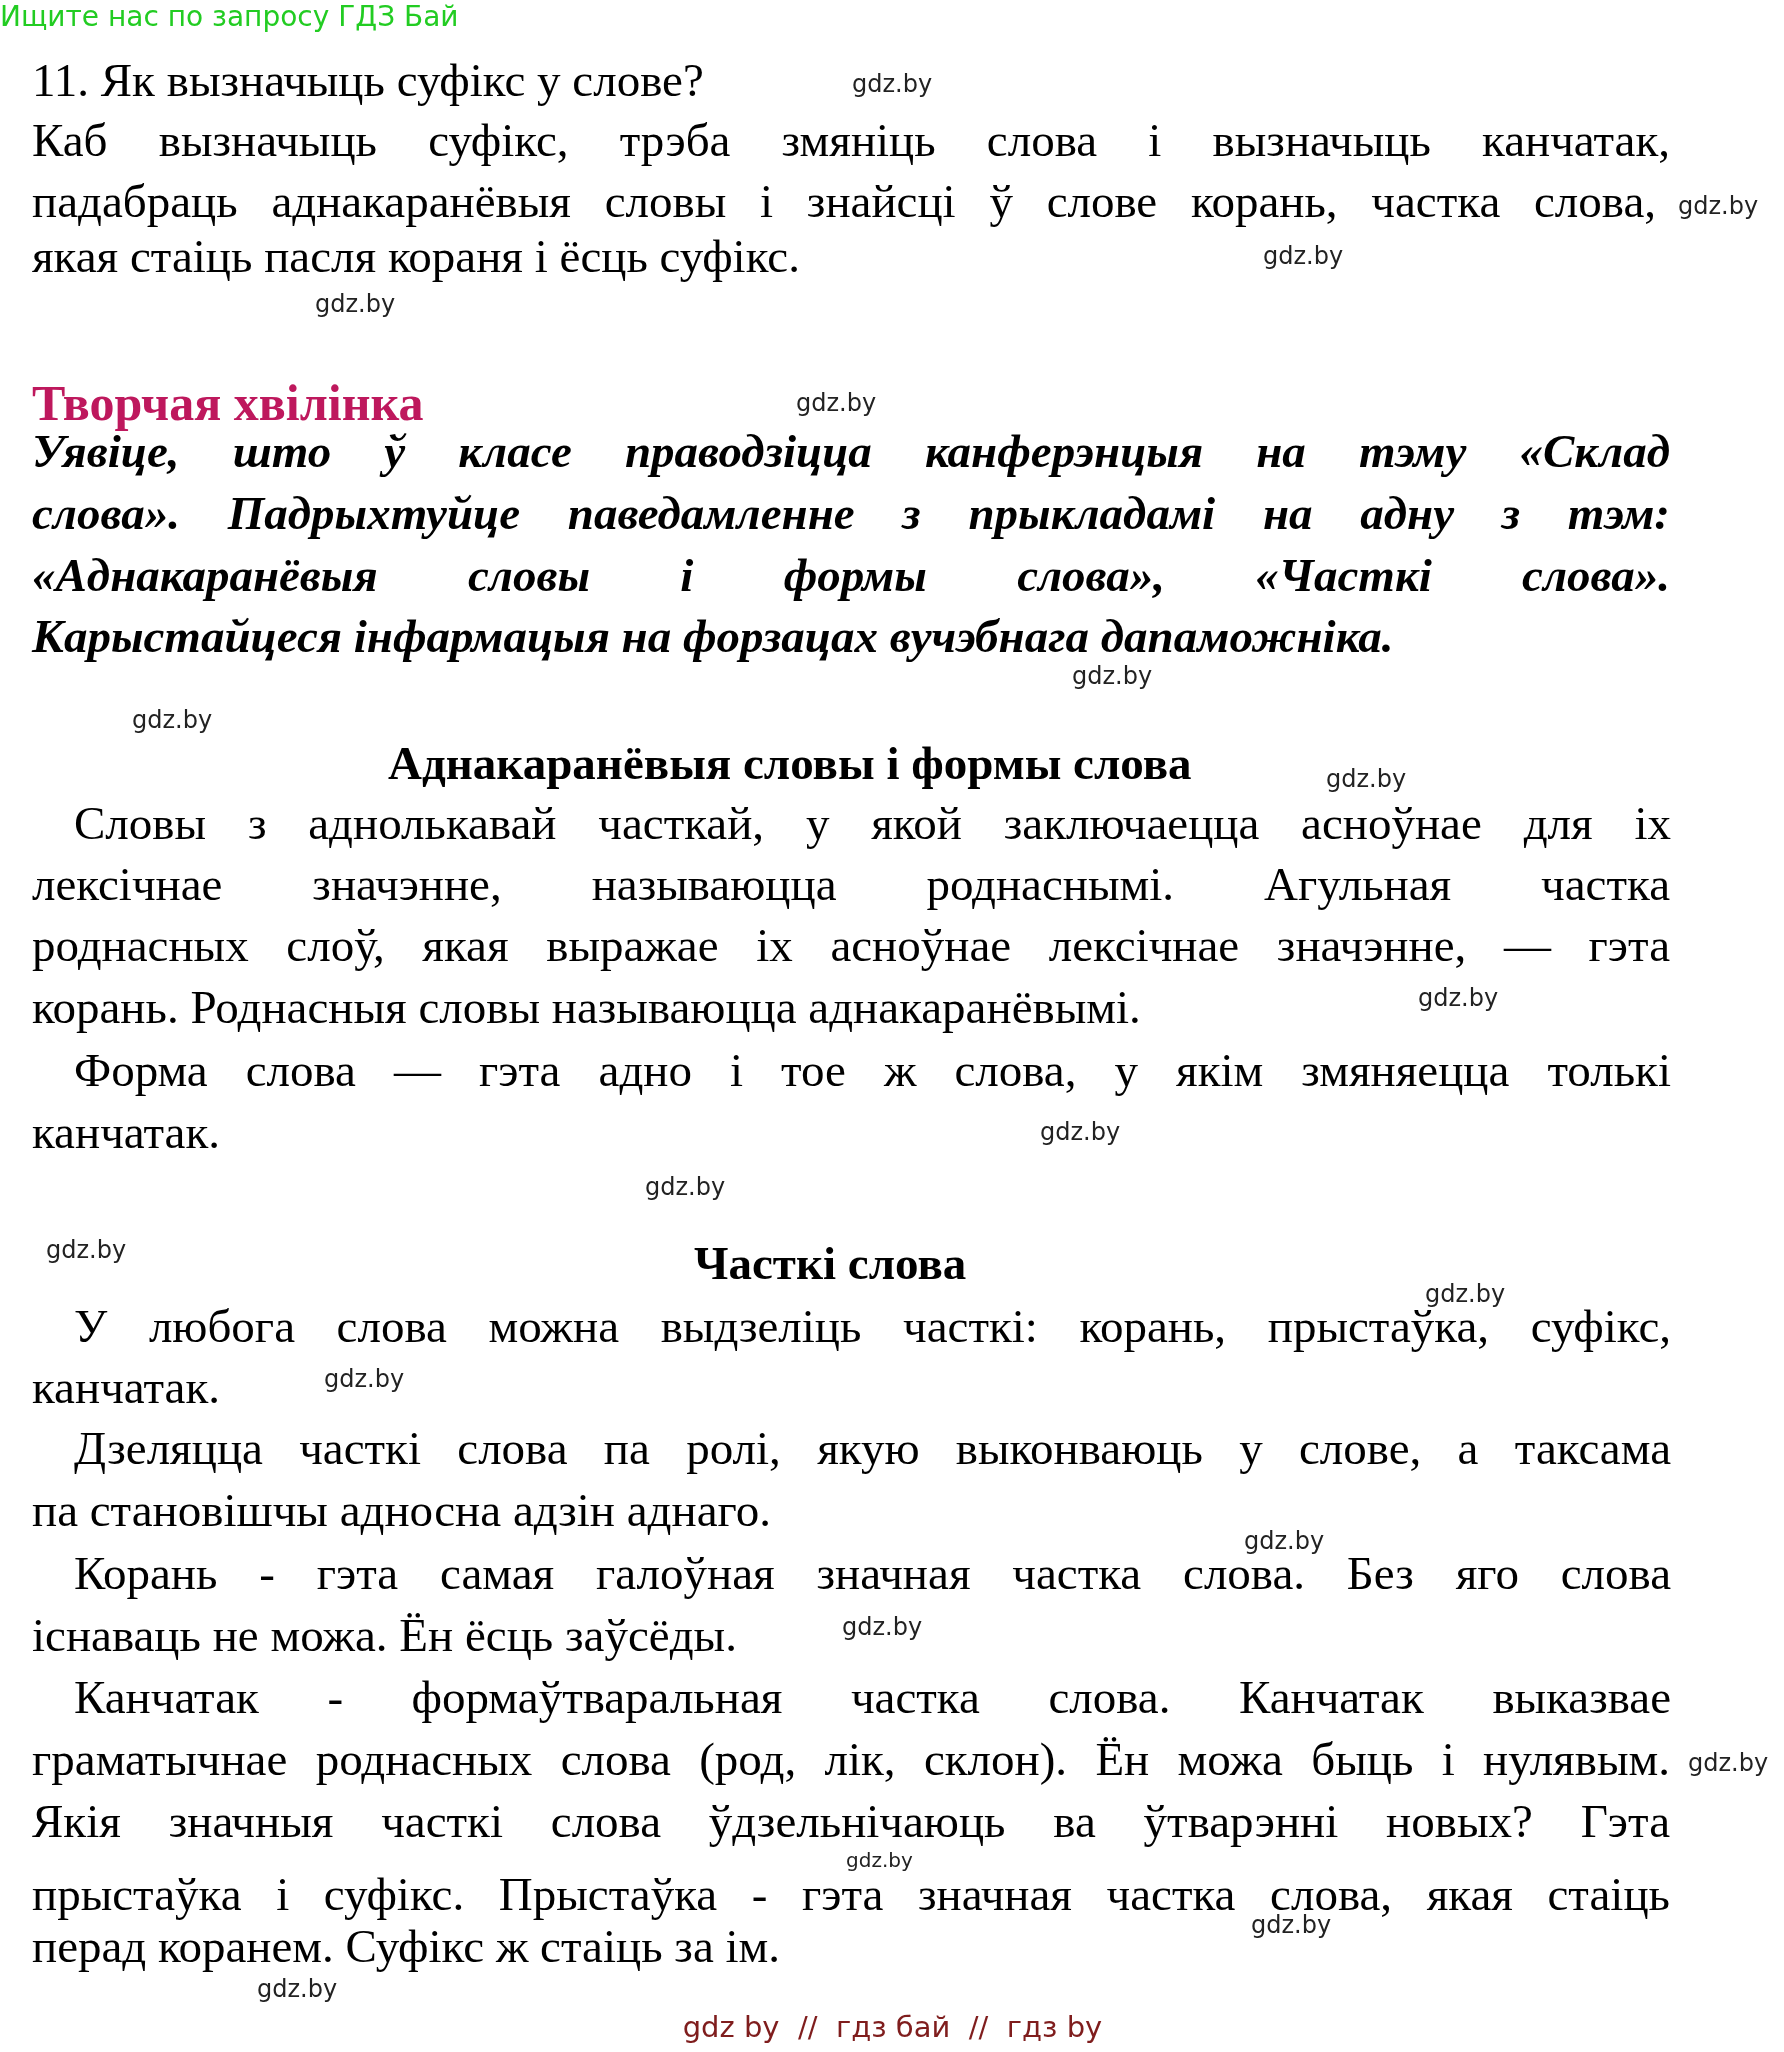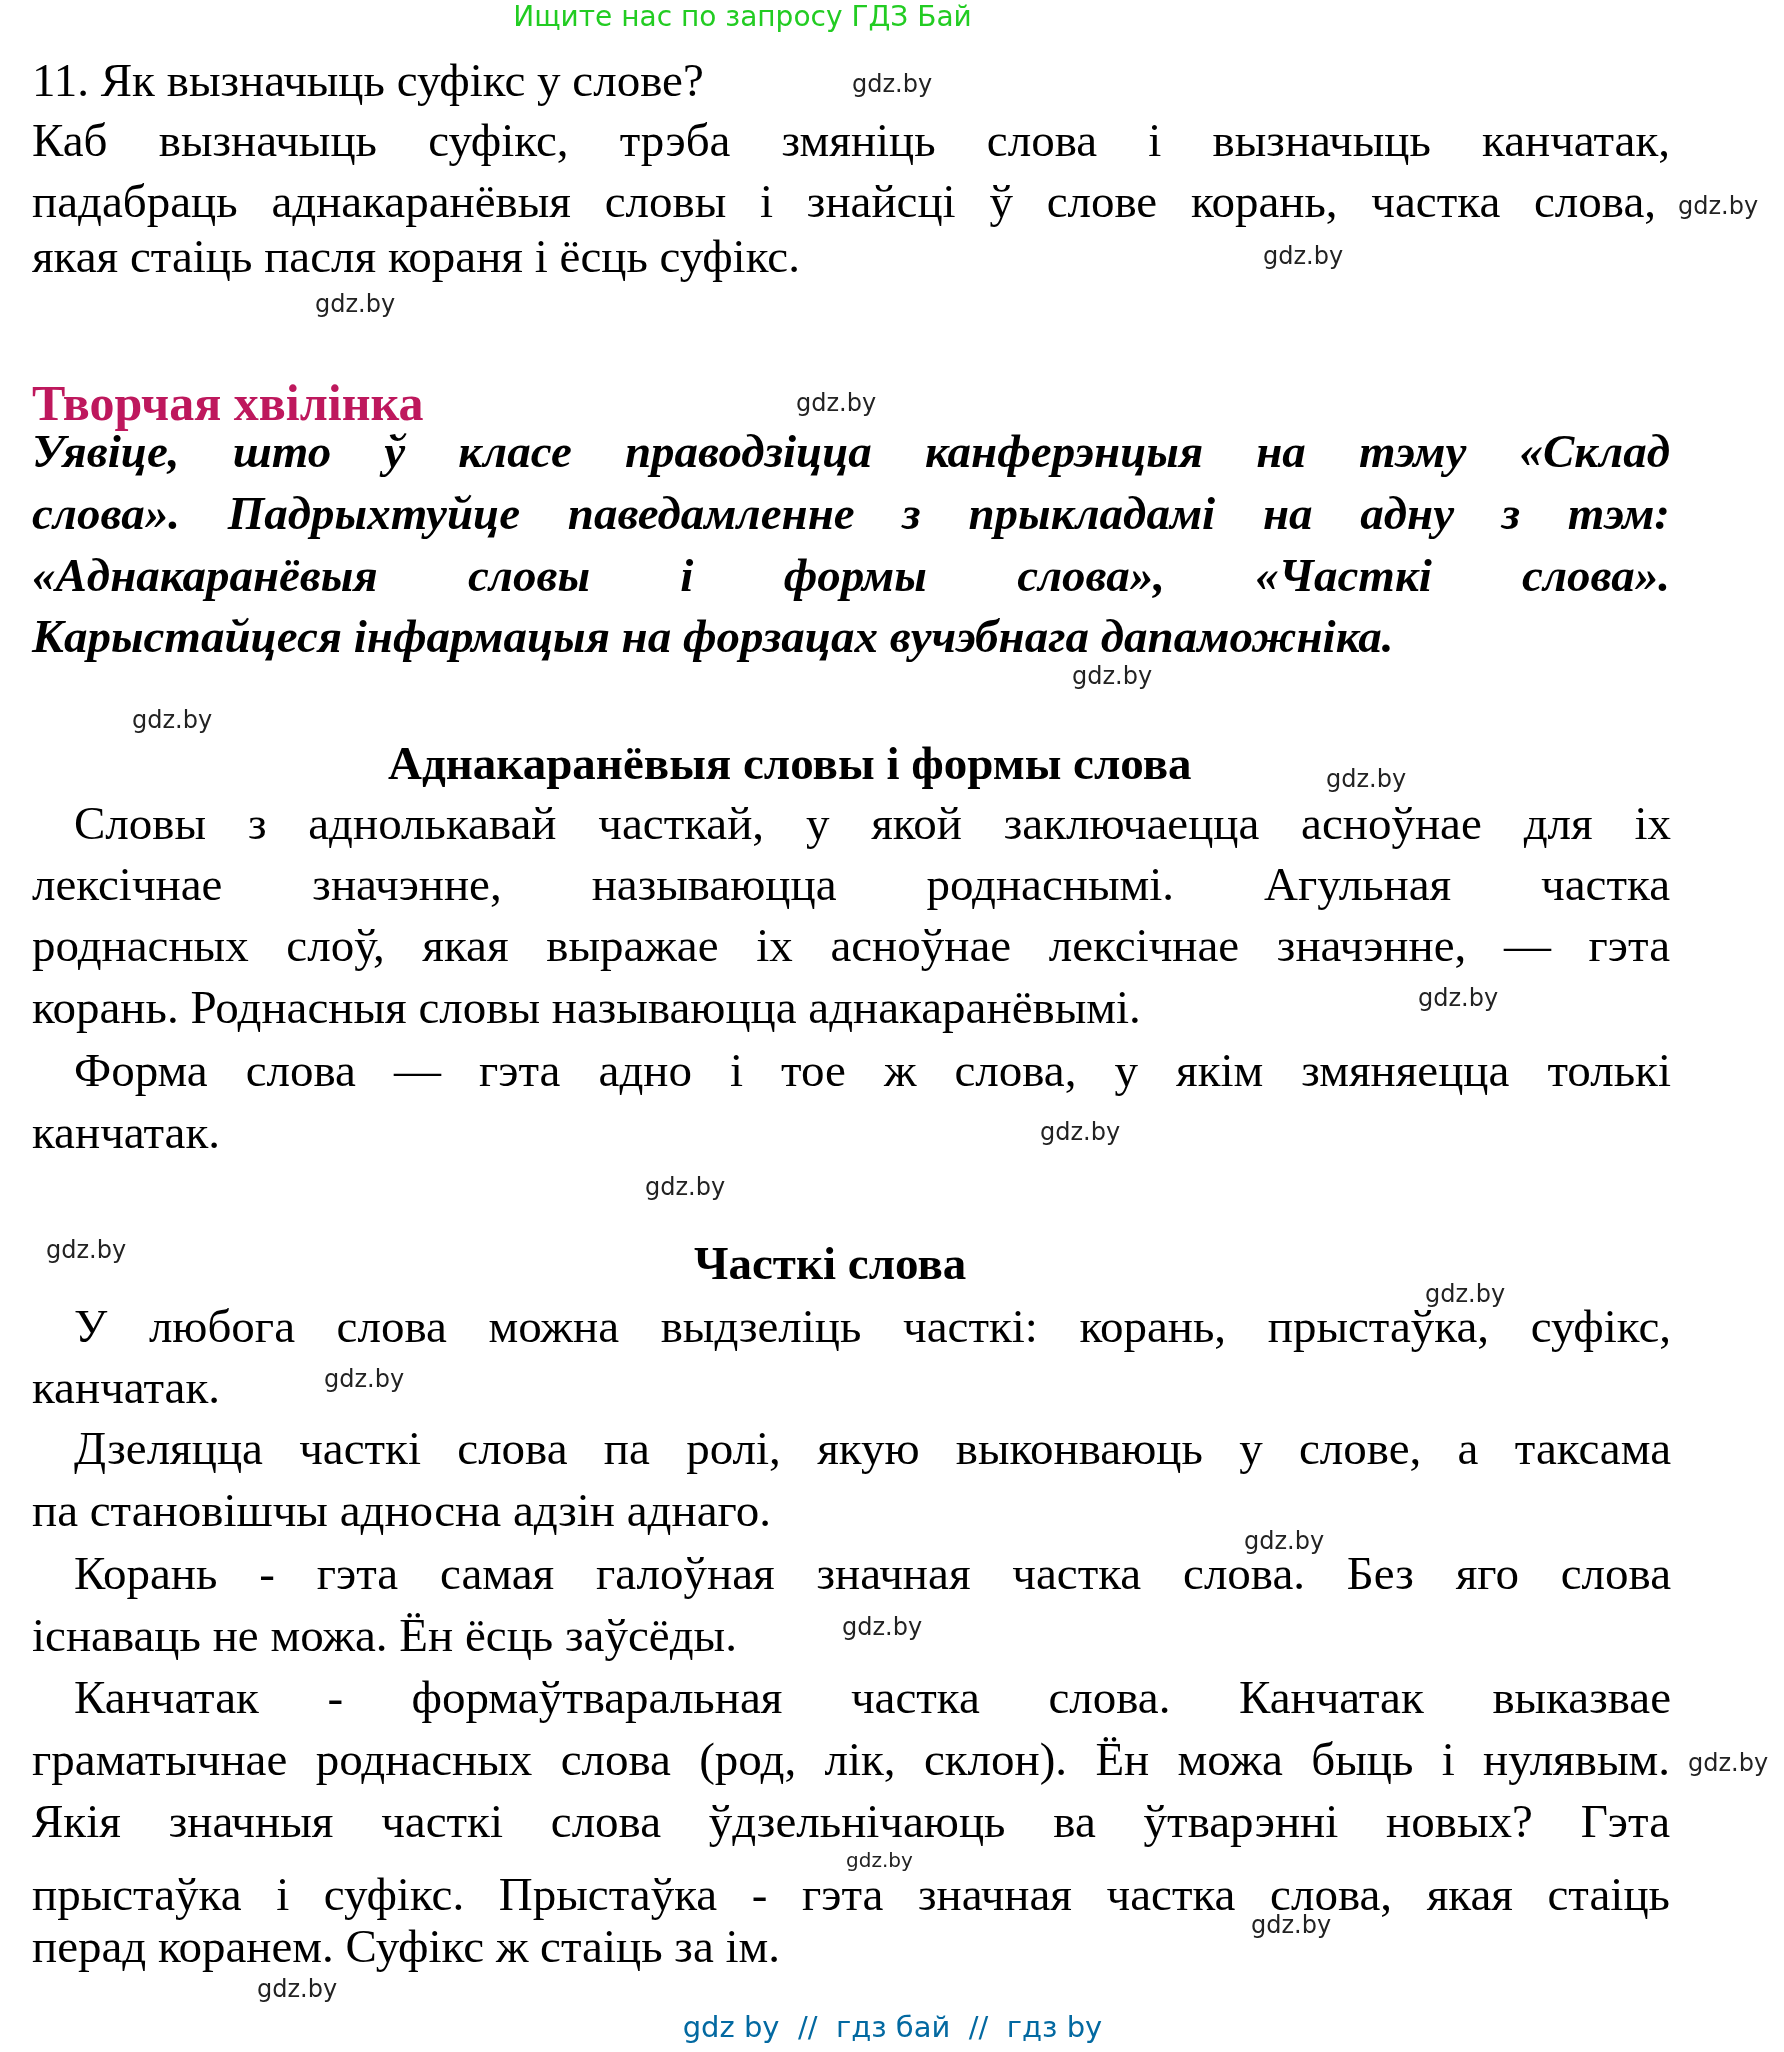--- a/index.html
+++ b/index.html
@@ -1,18 +1,18 @@
 <!DOCTYPE html>
 <html style="font-size:14.8px"><head>
 <meta charset="utf-8">
 <style>
   html, body { margin:0; padding:0; background:#ffffff; }
   body { width:1785px; height:2053px; position:relative; overflow:hidden; }
   .abs { position:absolute; white-space:nowrap; }
-  .top-banner { left:0; width:1485px; top:0; text-align:center; font-family:"DejaVu Sans", sans-serif; font-size:28px; line-height:33px; }
+  .top-banner { left:0; width:1485px; top:0; font-family:"DejaVu Sans", sans-serif; font-size:28px; line-height:33px; }
   .footer { left:0; width:1785px; top:2010px; text-align:center; font-family:"DejaVu Sans", sans-serif; font-size:29px; line-height:35px; }
   .line { font-family:"Liberation Serif", serif; font-size:47px; color:#000; left:32px; width:1638px; line-height:55px; }
   .just { text-align:justify; text-align-last:justify; }
   .indent { left:74px; width:1597px; }
   .bi { font-weight:bold; font-style:italic; }
   .red-h { font-family:"Liberation Serif", serif; font-weight:bold; font-size:50px; line-height:55px; left:32px; }
   .sec-h { font-family:"Liberation Serif", serif; font-weight:bold; font-size:47px; line-height:55px; }
   .wm { font-family:"DejaVu Sans", sans-serif; font-size:24px; color:#222; line-height:28px; }
 </style>
 </head>
@@ -66,14 +66,14 @@
 <div class="abs wm" style="left:46px; top:1236px;">gdz.by</div>
 <div class="abs wm" style="left:1425px; top:1280px;">gdz.by</div>
 <div class="abs wm" style="left:324px; top:1365px;">gdz.by</div>
 <div class="abs wm" style="left:1244px; top:1527px;">gdz.by</div>
 <div class="abs wm" style="left:842px; top:1613px;">gdz.by</div>
 <div class="abs wm" style="left:1688px; top:1749px;">gdz.by</div>
 <div class="abs wm" style="left:846px; top:1846px; font-size:20px;">gdz.by</div>
 <div class="abs wm" style="left:1251px; top:1911px;">gdz.by</div>
 <div class="abs wm" style="left:257px; top:1975px;">gdz.by</div>
 
-<div class="abs footer" style="color:#0369a1; white-space:pre;">gdz by  //  гдз бай  //  гдз by</div>
+<div class="abs footer" style="color:#7f1d1d; white-space:pre;">gdz by  //  гдз бай  //  гдз by</div>
 
 
 </body></html>

